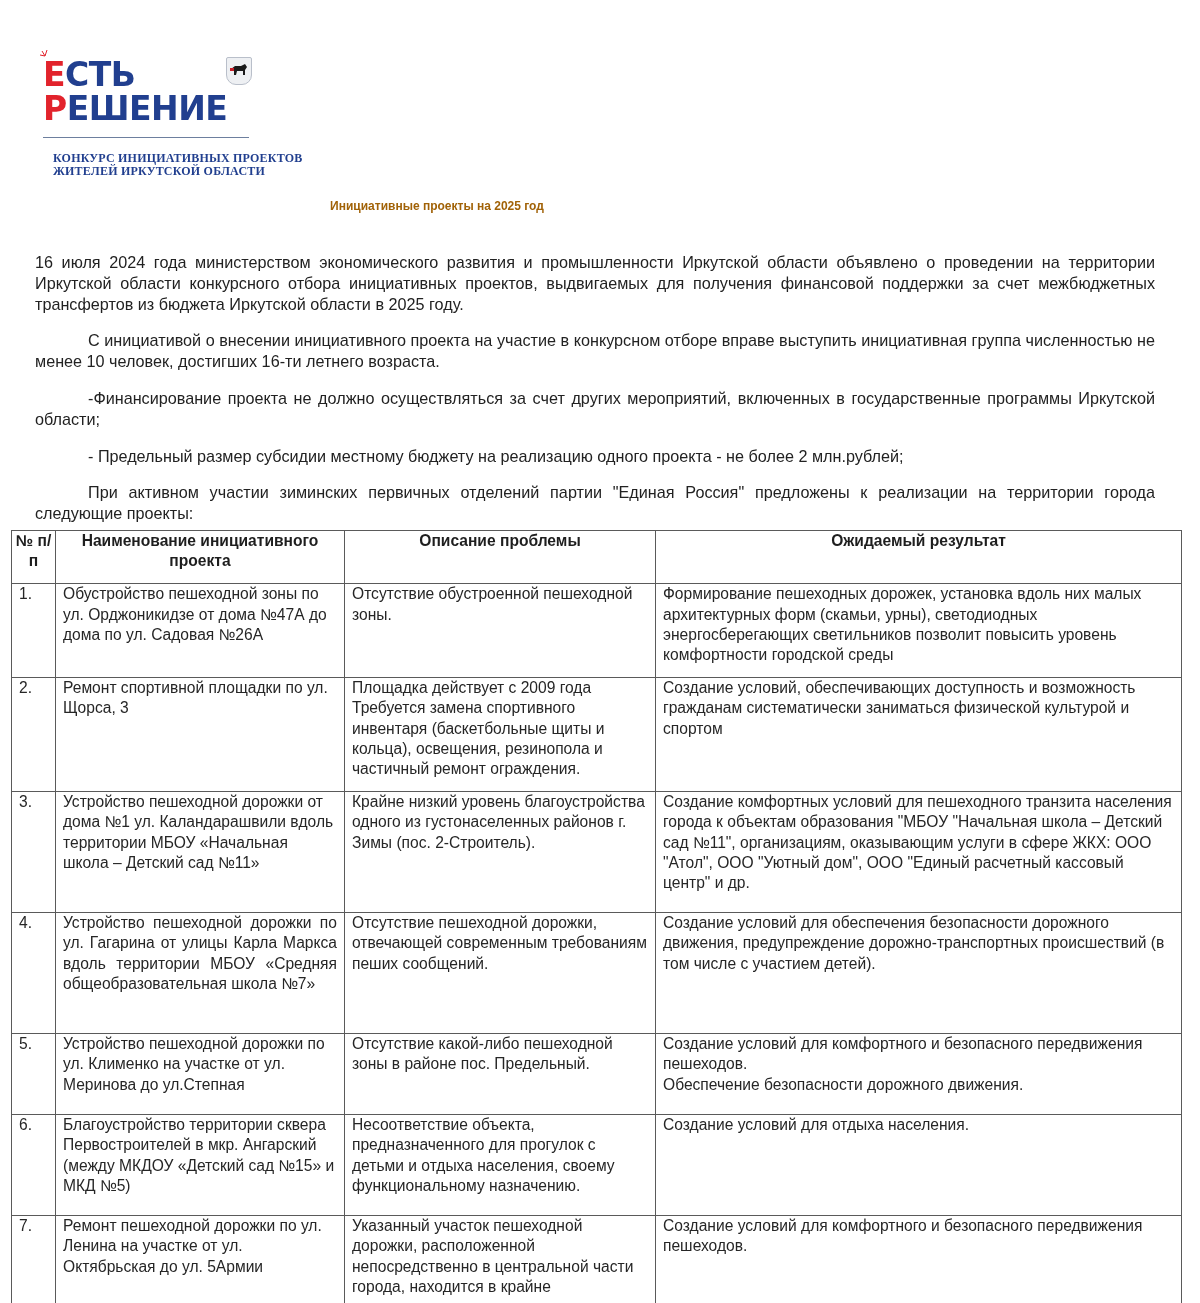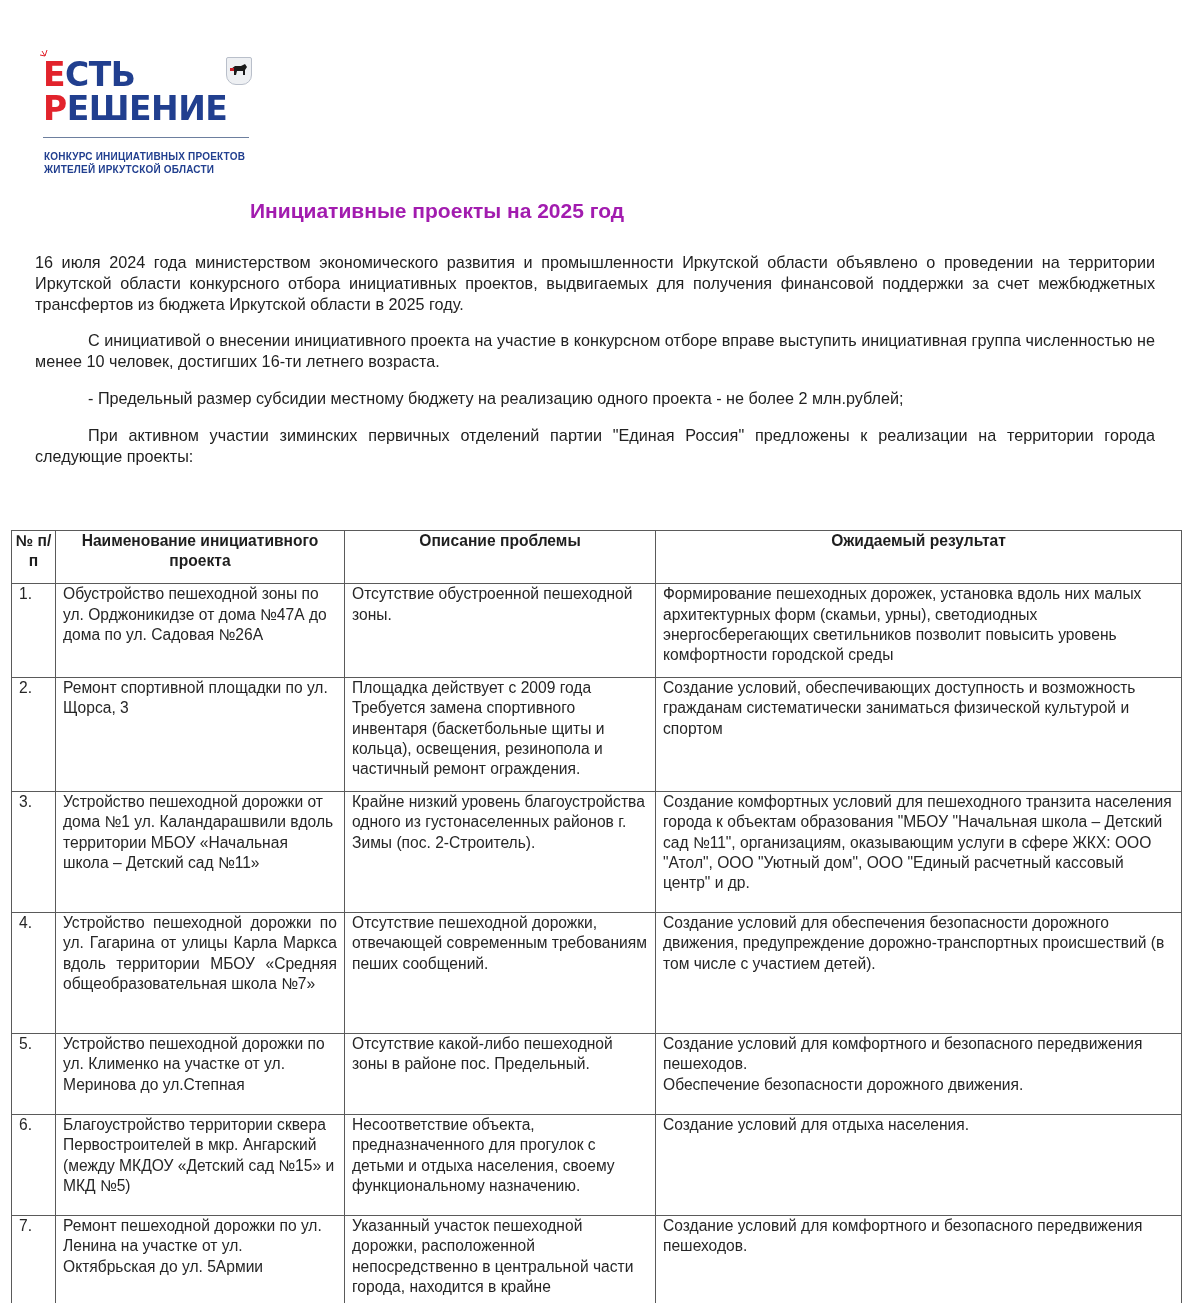--- a/index.html
+++ b/index.html
@@ -16,29 +16,29 @@
   .logo .word .red { color: #e2232c; }
   .logo .w1 { top: 8px; }
   .logo .w2 { top: 42px; }
   .logo .spark { position: absolute; left: 0px; top: 0px; width: 10px; height: 10px; }
   .logo .crest {
     position: absolute; left: 186px; top: 7px; width: 24px; height: 26px;
     background: #eef0f3; border: 1px solid #b9bfca; border-radius: 2px 2px 10px 10px;
   }
   .logo .rule { position: absolute; left: 3px; top: 87px; width: 206px; height: 1px; background: #6d7f9e; }
   .logo .sub {
-    position: absolute; left: 4px; font-family: Liberation Sans, sans-serif; font-weight: bold;
-    font-size: 10px; color: #213f8f; letter-spacing: 0.2px; white-space: nowrap;
+    position: absolute; left: 13px; font-family: Liberation Serif, serif; font-weight: bold;
+    font-size: 12px; color: #213f8f; letter-spacing: 0.2px; white-space: nowrap;
   }
   .logo .s1 { top: 101px; }
   .logo .s2 { top: 114px; }
 
   .doc-title {
     position: absolute; left: 0; width: 874px; top: 199px; text-align: center;
-    font-weight: bold; font-size: 21px; color: #a21caf;
+    font-weight: bold; font-size: 12px; color: #a16207;
   }
   .intro {
     position: absolute; left: 19px; top: 236px; width: 1152px;
     font-size: 16.2px; line-height: 20.8px; text-align: justify; color: #222;
   }
   .intro p { margin: 16px; }
   .intro .ind { text-indent: 53px; }
 
   table.projects {
     position: absolute; left: 11px; top: 530px; width: 1170px;
@@ -74,20 +74,21 @@
   <div class="rule"></div>
   <div class="sub s1">КОНКУРС ИНИЦИАТИВНЫХ ПРОЕКТОВ</div>
   <div class="sub s2">ЖИТЕЛЕЙ ИРКУТСКОЙ ОБЛАСТИ</div>
 </div>
 
 <div class="doc-title">Инициативные проекты на 2025 год</div>
 
 <div class="intro">
   <p>16 июля 2024 года министерством экономического развития и промышленности Иркутской области объявлено о проведении на территории Иркутской области конкурсного отбора инициативных проектов, выдвигаемых для получения финансовой поддержки за счет межбюджетных трансфертов из бюджета Иркутской области в 2025 году.</p>
   <p class="ind">С инициативой о внесении инициативного проекта на участие в конкурсном отборе вправе выступить инициативная группа численностью не менее 10 человек, достигших 16-ти летнего возраста.</p>
+  <p class="ind">-Финансирование проекта не должно осуществляться за счет других мероприятий, включенных в государственные программы Иркутской области;</p>
   <p class="ind">- Предельный размер субсидии местному бюджету на реализацию одного проекта - не более 2 млн.рублей;</p>
   <p class="ind">При активном участии зиминских первичных отделений партии "Единая Россия" предложены к реализации на территории города следующие проекты:</p>
 </div>
 
 <table class="projects">
   <colgroup>
       <col class="c1">
       <col class="c2">
       <col class="c3">
       <col class="c4">

